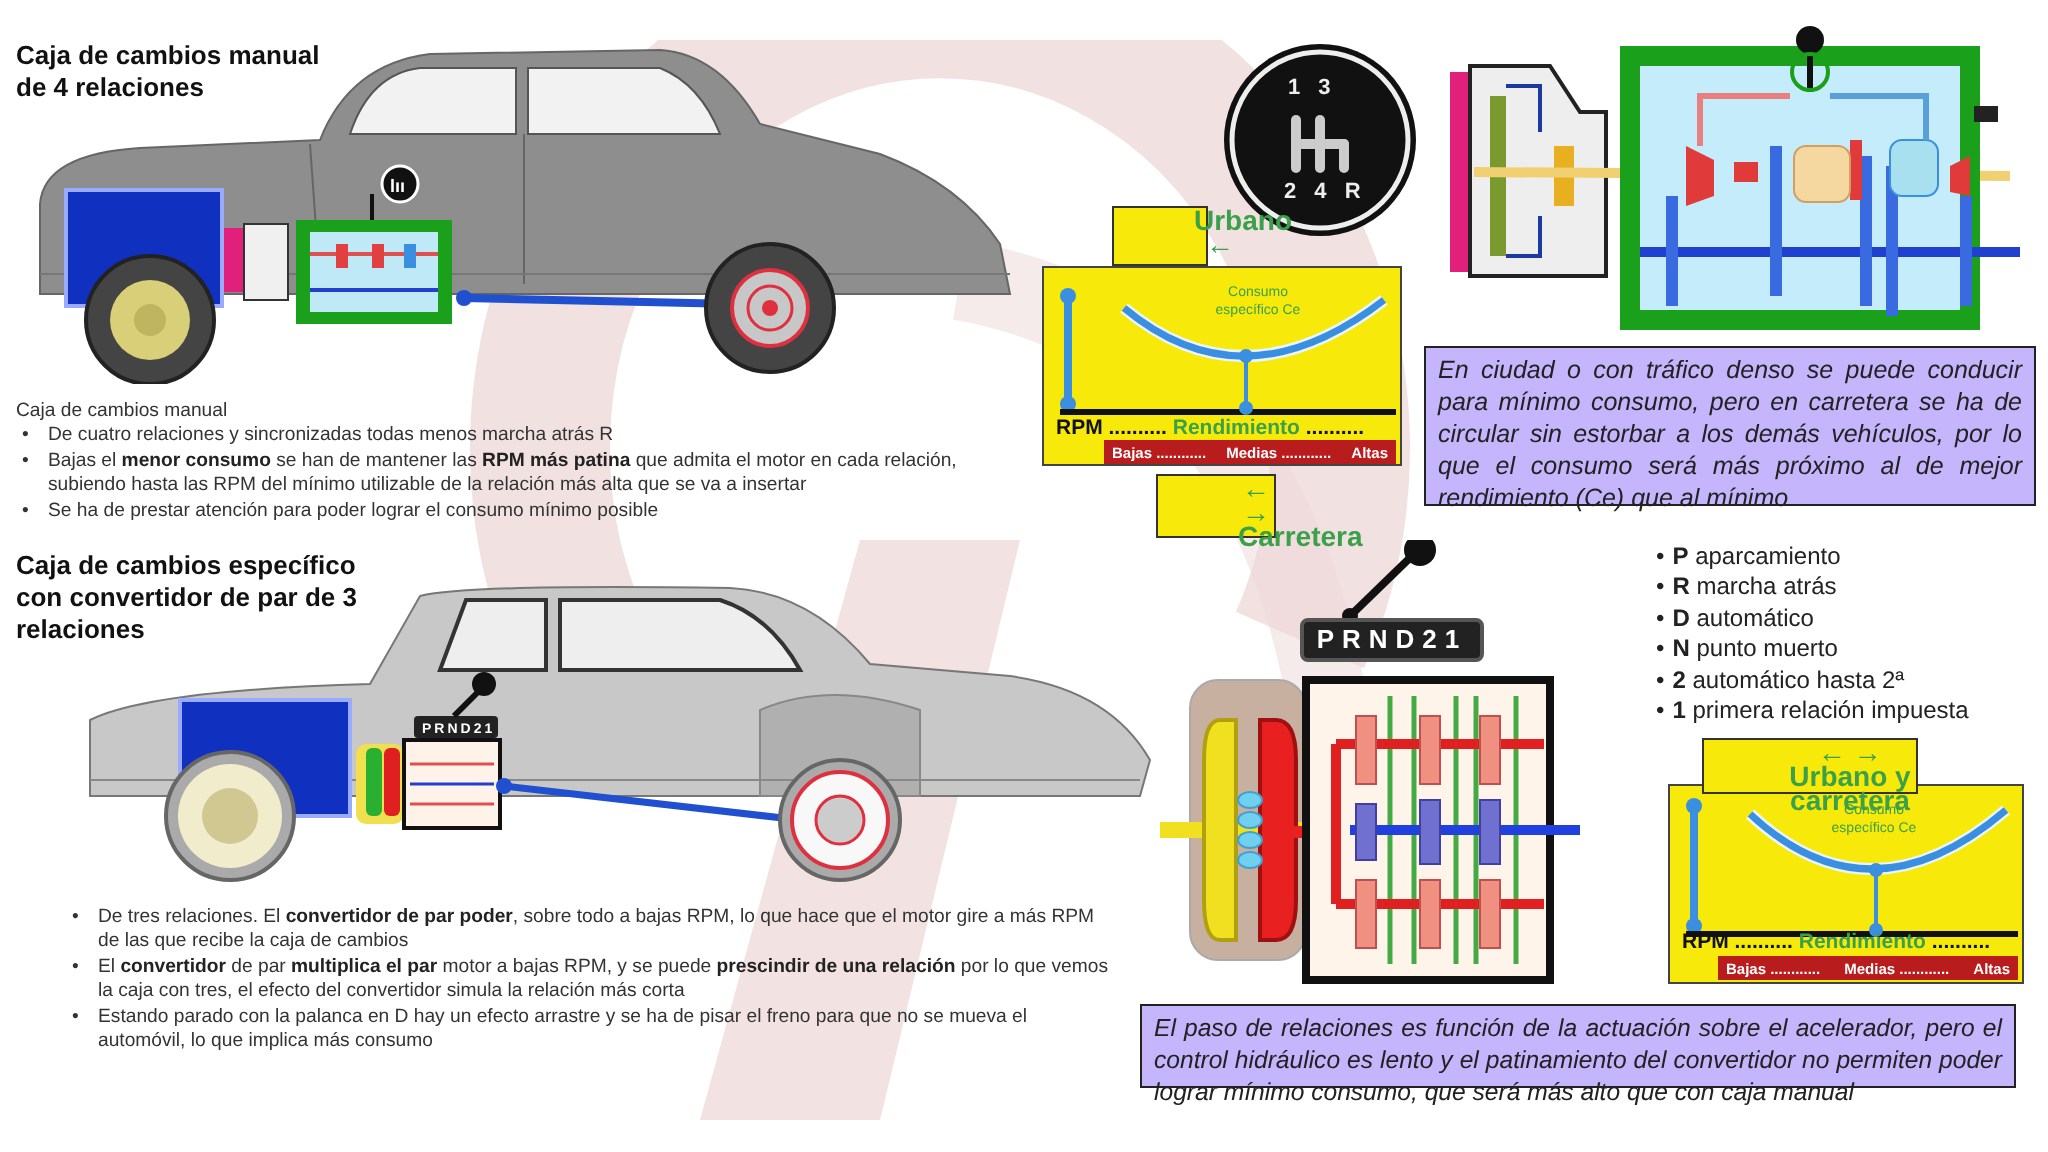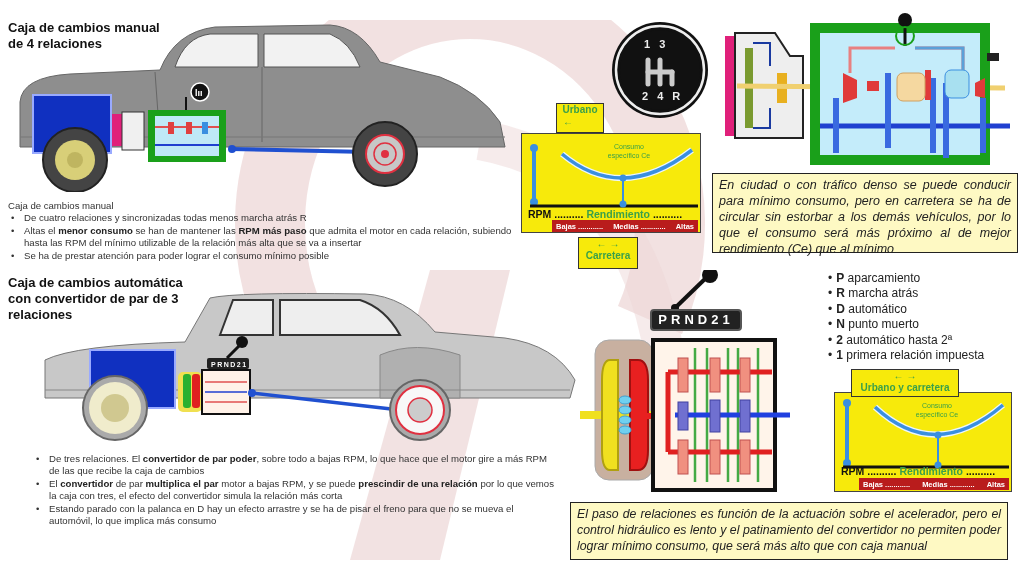--- a/index.html
+++ b/index.html
@@ -10,28 +10,28 @@
 
     .title { position: absolute; font-weight: bold; font-size: 13px; line-height: 16px; color: #111; }
     .notes { position: absolute; font-size: 9.6px; line-height: 12.4px; color: #333; }
     .notes ul { list-style: none; }
     .notes li { position: relative; padding-left: 16px; }
     .notes li::before { content: "•"; position: absolute; left: 3px; top: 0; }
     .notes b { color: #222; }
 
     .car { position: absolute; }
 
-    .ybox { position: absolute; background: #fef9c3; border: 1.5px solid #222; font-style: italic; font-size: 12.5px; line-height: 16px; color: #222; padding: 3px 6px; text-align: justify; }
+    .ybox { position: absolute; background: #c4b5fd; border: 1.5px solid #222; font-style: italic; font-size: 12.5px; line-height: 16px; color: #222; padding: 3px 6px; text-align: justify; }
 
     .chart { position: absolute; background: #f7ea0b; border: 1.5px solid #444; }
     .chart .consumo { position: absolute; color: #3aa04a; font-size: 7px; text-align: center; line-height: 9px; }
     .chart .rpmrow { position: absolute; font-weight: bold; font-size: 10.5px; color: #111; white-space: nowrap; }
     .chart .rpmrow .g { color: #3aa04a; }
     .chart .bar { position: absolute; background: #b91c1c; color: #fff; font-weight: bold; font-size: 7.5px; display: flex; justify-content: space-between; align-items: center; padding: 0 4px; white-space: nowrap; }
-    .tag { position: absolute; background: #f7ea0b; border: 1.5px solid #333; color: #3aa04a; font-weight: bold; font-size: 10px; text-align: center; line-height: 12px; }
+    .tag { position: absolute; background: #f7ea0b; border: 1.5px solid #333; color: #3aa04a; font-weight: bold; font-size: 14px; text-align: center; line-height: 12px; padding-left: 40px; }
 
     .gearlist { position: absolute; font-size: 12px; line-height: 15.4px; color: #222; }
     .gearlist .bull { margin-right: 4px; }
     .gearlist b { font-weight: bold; }
 
     .shifter { position: absolute; }
     .prnd { position: absolute; background: #222; border: 2px solid #555; border-radius: 4px; color: #fff; font-weight: bold; letter-spacing: 4px; text-align: center; }
   </style>
 </head>
 <body>
@@ -84,21 +84,21 @@
   <circle cx="385" cy="132" r="32" fill="#444" stroke="#222" stroke-width="2"></circle>
   <circle cx="385" cy="132" r="19" fill="#c7c7c7" stroke="#e03040" stroke-width="2"></circle>
   <circle cx="385" cy="132" r="11" fill="none" stroke="#e03040" stroke-width="1.5"></circle>
   <circle cx="385" cy="132" r="4" fill="#e03040"></circle>
 </svg>
 
 <div class="notes" style="left:8px; top:200px; width:510px;">
   <div>Caja de cambios manual</div>
   <ul>
     <li>De cuatro relaciones y sincronizadas todas menos marcha atrás R</li>
-    <li><span>Altas el </span><b>menor consumo</b><span> se han de mantener las </span><b>RPM más paso</b><span> que admita el motor en cada relación, subiendo hasta las RPM del mínimo utilizable de la relación más alta que se va a insertar</span></li>
+    <li><span>Bajas el </span><b>menor consumo</b><span> se han de mantener las </span><b>RPM más patina</b><span> que admita el motor en cada relación, subiendo hasta las RPM del mínimo utilizable de la relación más alta que se va a insertar</span></li>
     <li>Se ha de prestar atención para poder lograr el consumo mínimo posible</li>
   </ul>
 </div>
 
 <div class="shifter" style="left:610px; top:20px; width:100px; height:100px;">
   <svg width="100" height="100" viewBox="0 0 100 100">
     <circle cx="50" cy="50" r="48" fill="#111"></circle>
     <circle cx="50" cy="50" r="44" fill="none" stroke="#eee" stroke-width="2.5"></circle>
     <circle cx="50" cy="50" r="40" fill="#111"></circle>
     <g stroke="#ccc" stroke-width="5" stroke-linecap="round" fill="none">
@@ -172,21 +172,21 @@
   </div>
 </div>
 <div class="tag" style="left:578px; top:237px; width:60px; height:32px;">
   <div>←          →</div>
   <div>Carretera</div>
 </div>
 
 <div class="ybox" style="left:712px; top:173px; width:306px; height:80px;">En ciudad o con tráfico denso se puede conducir para mínimo consumo, pero en carretera se ha de circular sin estorbar a los demás vehículos, por lo que el consumo será más próximo al de mejor rendimiento (Ce) que al mínimo</div>
 
 <div class="title" style="left:8px; top:275px;">
-  <div>Caja de cambios automática</div>
+  <div>Caja de cambios específico</div>
   <div>con convertidor de par de 3</div>
   <div>relaciones</div>
 </div>
 
 <svg class="car" style="left:35px; top:290px;" width="545" height="160" viewBox="0 0 545 160">
   <path d="M 10 70 Q 40 55 150 52 L 175 8 Q 200 2 330 4 Q 370 6 400 42 L 470 48 Q 520 55 540 90 L 535 108 L 10 108 Z" fill="#c8c8c8" stroke="#777"></path>
   <path d="M 185 45 L 198 10 L 238 10 L 238 45 Z" fill="#eee" stroke="#333" stroke-width="2"></path>
   <path d="M 245 10 L 325 10 Q 350 18 365 45 L 245 45 Z" fill="#eee" stroke="#333" stroke-width="2"></path>
   <path d="M 345 65 Q 380 50 425 65 L 425 108 L 345 108 Z" fill="#b0b0b0" stroke="#888"></path>
   <line x1="10" y1="100" x2="535" y2="100" stroke="#888"></line>
@@ -293,13 +293,13 @@
     <span>Bajas ............</span>
       <span>Medias ............</span>
       <span>Altas</span>
   </div>
 </div>
 <div class="tag" style="left:851px; top:369px; width:108px; height:28px;">
   <div>←          →</div>
   <div>Urbano y carretera</div>
 </div>
 
-<div class="ybox" style="left:570px; top:502px; width:438px; height:58px; font-size:12.3px;">El paso de relaciones es función de la actuación sobre el acelerador, pero el control hidráulico es lento y el patinamiento del convertidor no permiten poder lograr mínimo consumo, que será más alto que con caja manual</div>
+<div class="ybox" style="left:570px; top:502px; width:438px; height:42px; font-size:12.3px;">El paso de relaciones es función de la actuación sobre el acelerador, pero el control hidráulico es lento y el patinamiento del convertidor no permiten poder lograr mínimo consumo, que será más alto que con caja manual</div>
 
 </body></html>

